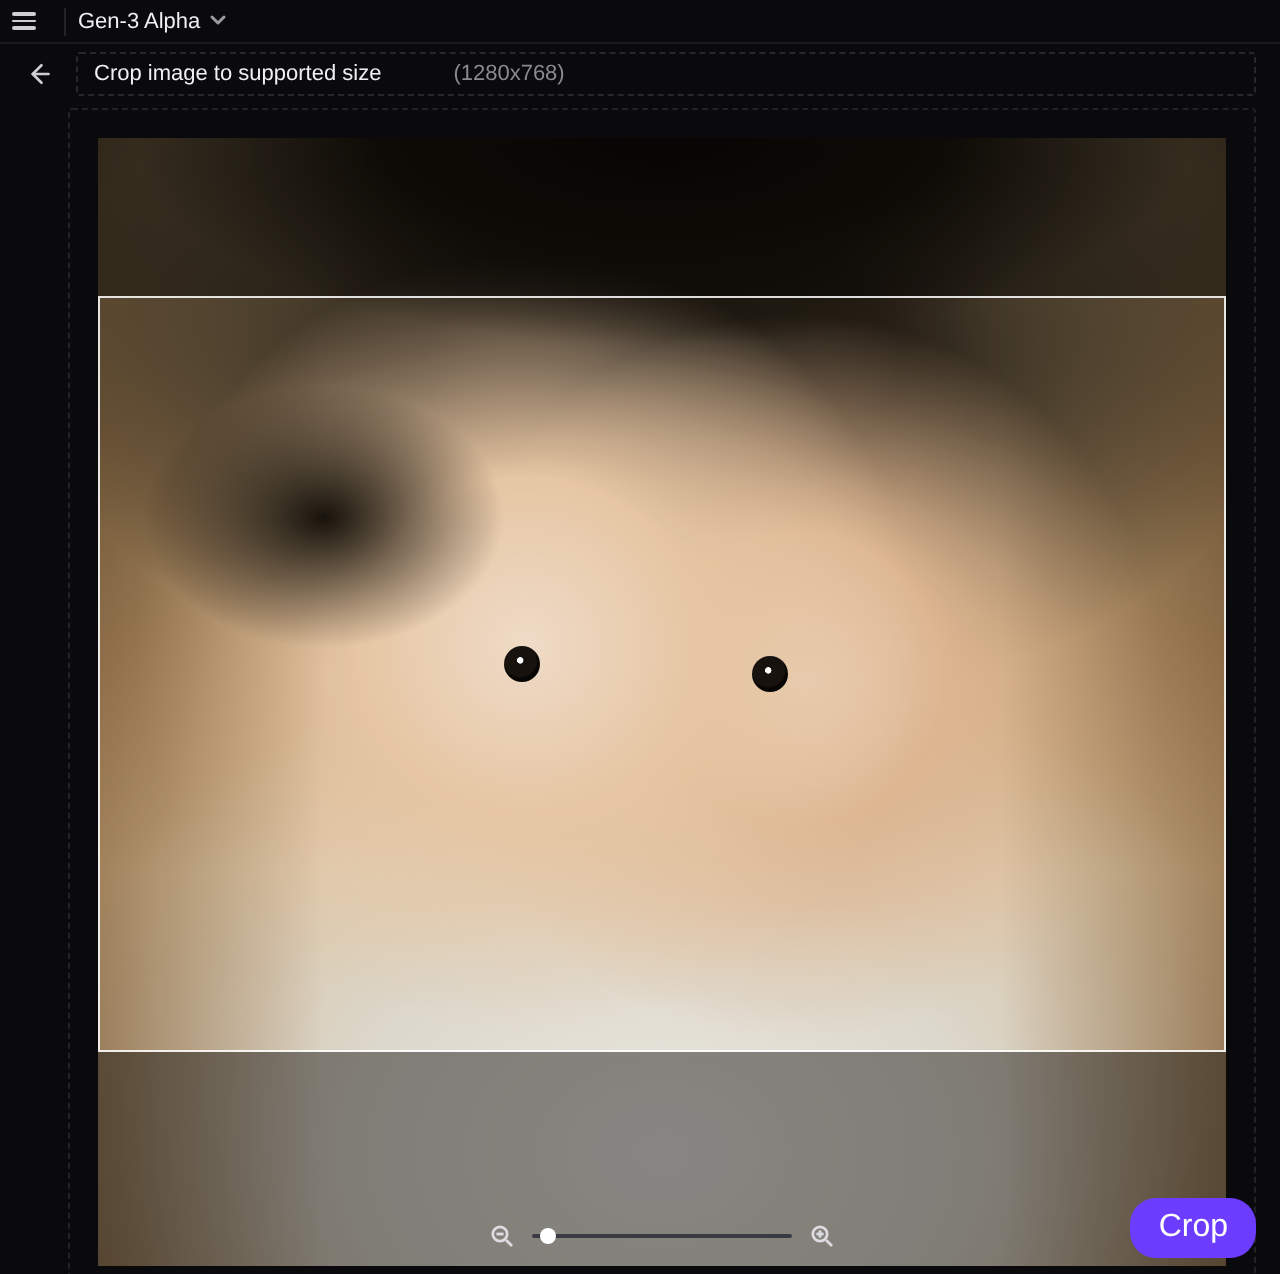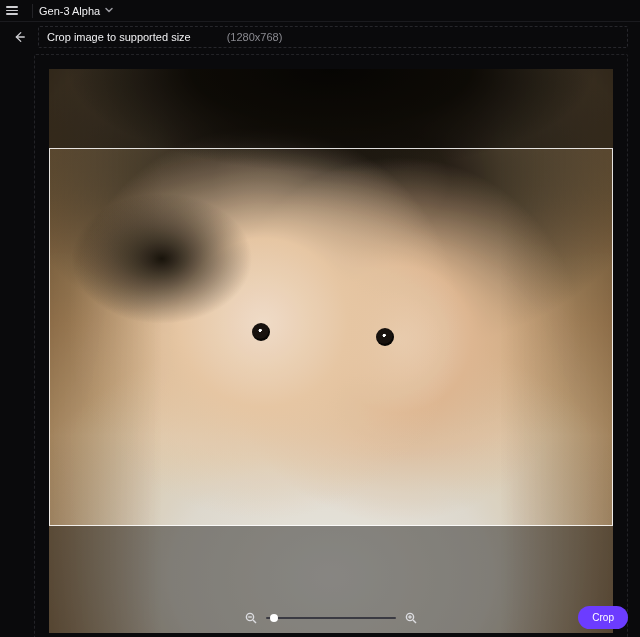--- a/index.html
+++ b/index.html
@@ -142,21 +142,21 @@
   .actionbar {
     position:absolute;
     right:12px; bottom:8px;
   }
   .crop-btn {
     background:#6c3cff;
     color:#fff;
     border:none;
     border-radius:13px;
     padding:6px 14px;
-    font-size:10px;
+    font-size:16px;
     font-weight:500;
     cursor:pointer;
     font-family:inherit;
   }
 </style>
 </head>
 <body>
 
 <div class="topbar">
   <div class="hamburger">

